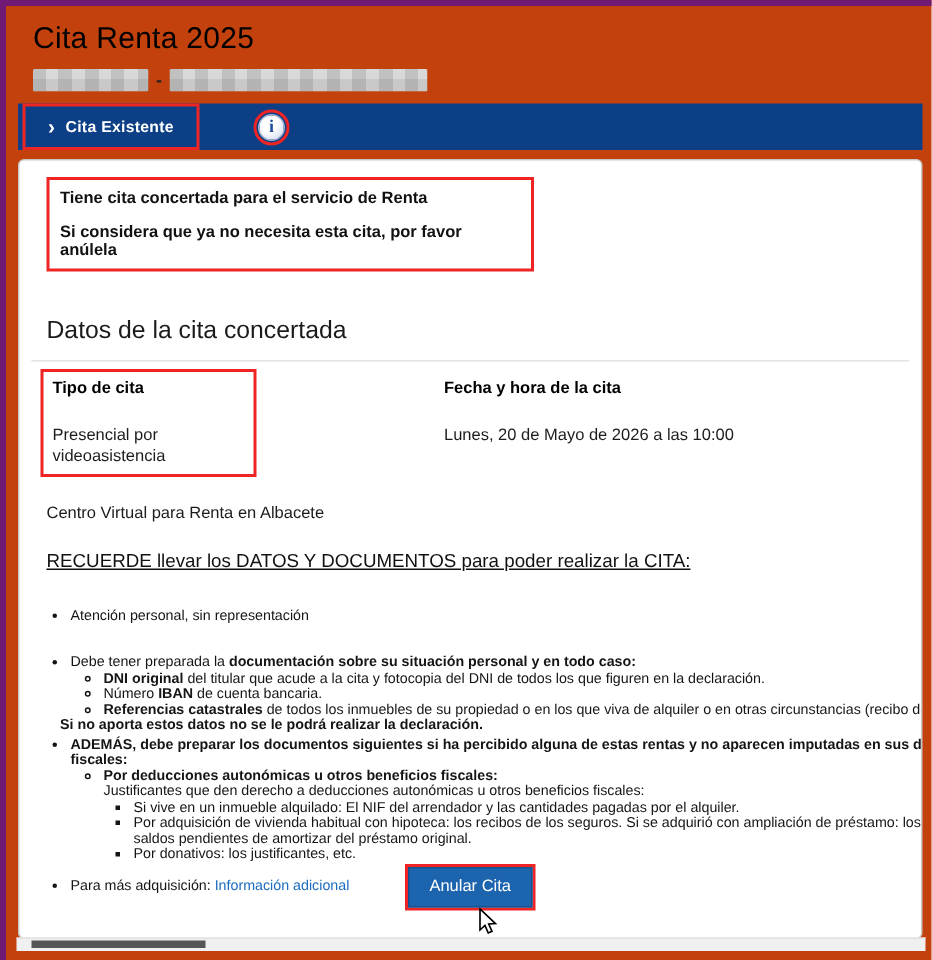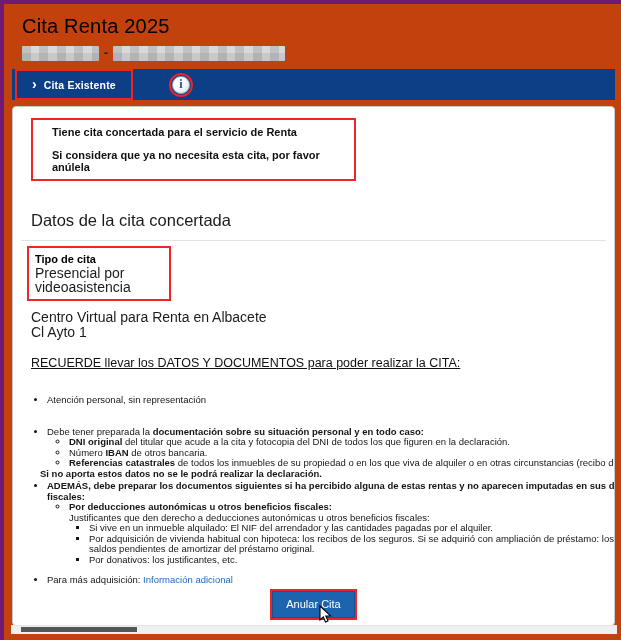--- a/index.html
+++ b/index.html
@@ -48,55 +48,55 @@
   }
   
   .panel{
     position:relative; box-sizing:border-box;
     margin:6px 8px 0 8px; height:520px;
     border:1px solid #c9c9c9; border-radius:4px;
     background:#fff; padding:10px 18px 0 18px; overflow:hidden;
   }
   .notice{
     box-sizing:border-box; width:325px; margin-top:1px;
-    border:2px solid #ee2524; padding:6px 19px;
+    border:2px solid #ee2524; padding:6px 7px;
   }
   .notice p{margin:0; font-size:11px; font-weight:bold; line-height:12px;}
   .notice p + p{margin-top:11px;}
   .section-heading{
     margin:30px 0 0 0; font-size:16.5px; font-weight:400; color:#1b1b1b; line-height:18px;
   }
   .divider{border:none; border-top:1px solid #e2e2e2; margin:11px -10px 0 -10px;}
   .fields{display:flex; margin-top:5px;}
   .col1{width:265px;}
   .tipo-box{
     box-sizing:border-box; width:144px; margin-left:-4px;
     border:2px solid #ee2524; padding:5px 2px 5px 6px;
   }
   .flabel{font-size:11px; font-weight:bold; line-height:13px; color:#000;}
-  .fvalue{font-size:14px; line-height:13.5px; color:#1c1c1c; margin-top:1px;}
+  .fvalue{font-size:11px; line-height:13.5px; color:#1c1c1c; margin-top:18px;}
   .col2{padding-top:7px;}
   .lugar{margin-top:10px;}
   .recuerde{margin:17px 0 0 0; font-size:12.5px; line-height:15px; color:#111;text-decoration:underline;}
   
   .l1{
     margin:24px -40px 0 0; padding-left:16px;
     list-style:disc outside; font-size:9.5px; line-height:10.5px; color:#151515;
   }
   .l1 > li{margin:0 0 2px 0;}
   .l1 > li.gap-after{margin-bottom:21px;}
   .l2{margin:0; padding-left:22px; list-style:circle outside;}
   .l3{margin:0; padding-left:20px; list-style:square outside;}
   .nowrap{white-space:nowrap;}
   .warn{font-weight:bold; margin-left:-7px;}
   .plain{font-weight:normal;}
   .li-mas{margin-top:10px !important;}
   .info-link{color:#1a6bc0; text-decoration:none; cursor:pointer;}
   
-  .btnrow{position:absolute; left:0; right:0; bottom:5px; text-align:center;}
+  .btnrow{position:absolute; left:0; right:0; bottom:18px; text-align:center;}
   .btn-annot{display:inline-block; border:2px solid #ee2524; padding:0; line-height:0;}
   .anular{
     border:1px solid #15528f; background:#1c64ad; color:#ffffff;
     font-family:inherit; font-size:11px; line-height:13px;
     padding:6px 13px; cursor:pointer;
   }
   
   .cursor{position:absolute; left:312px; top:601px; pointer-events:none;}
   .hscroll{
     position:absolute; left:7px; right:6px; top:621px; height:8px;
@@ -137,39 +137,42 @@
     <h2 class="section-heading">Datos de la cita concertada</h2>
     <hr class="divider">
 
     <div class="fields">
       <div class="col1">
         <div class="tipo-box">
           <div class="flabel">Tipo de cita</div>
           <div class="fvalue">Presencial por videoasistencia</div>
         </div>
       </div>
+      <div class="col2">
+        <div class="flabel">Fecha y hora de la cita</div>
+        <div class="fvalue">Lunes, 20 de Mayo de 2026 a las 10:00</div>
+      </div>
     </div>
 
     <div class="lugar">
       <div class="fvalue">Centro Virtual para Renta en Albacete</div>
-      <div class="fvalue">Cl Ayto 1</div>
     </div>
 
     <p class="recuerde">RECUERDE llevar los DATOS Y DOCUMENTOS para poder realizar la CITA:</p>
 
     <ul class="l1">
       <li class="gap-after">
         <span>Atención personal, sin representación</span>
       </li>
 
       <li>
         <span>Debe tener preparada la </span><b>documentación sobre su situación personal y en todo caso:</b>
         <ul class="l2">
           <li><b>DNI original</b><span> del titular que acude a la cita y fotocopia del DNI de todos los que figuren en la declaración.</span></li>
-          <li><span>Número </span><b>IBAN</b><span> de otros bancaria.</span></li>
+          <li><span>Número </span><b>IBAN</b><span> de cuenta bancaria.</span></li>
           <li class="nowrap"><b>Referencias catastrales</b><span> de todos los inmuebles de su propiedad o en los que viva de alquiler o en otras circunstancias (recibo del IBI).</span></li>
         </ul>
         <div class="warn">Si no aporta estos datos no se le podrá realizar la declaración.</div>
       </li>
 
       <li>
         <b>ADEMÁS, debe preparar los documentos siguientes si ha percibido alguna de estas rentas y no aparecen imputadas en sus datos fiscales:</b>
         <ul class="l2">
           <li>
             <b>Por deducciones autonómicas u otros beneficios fiscales:</b>

